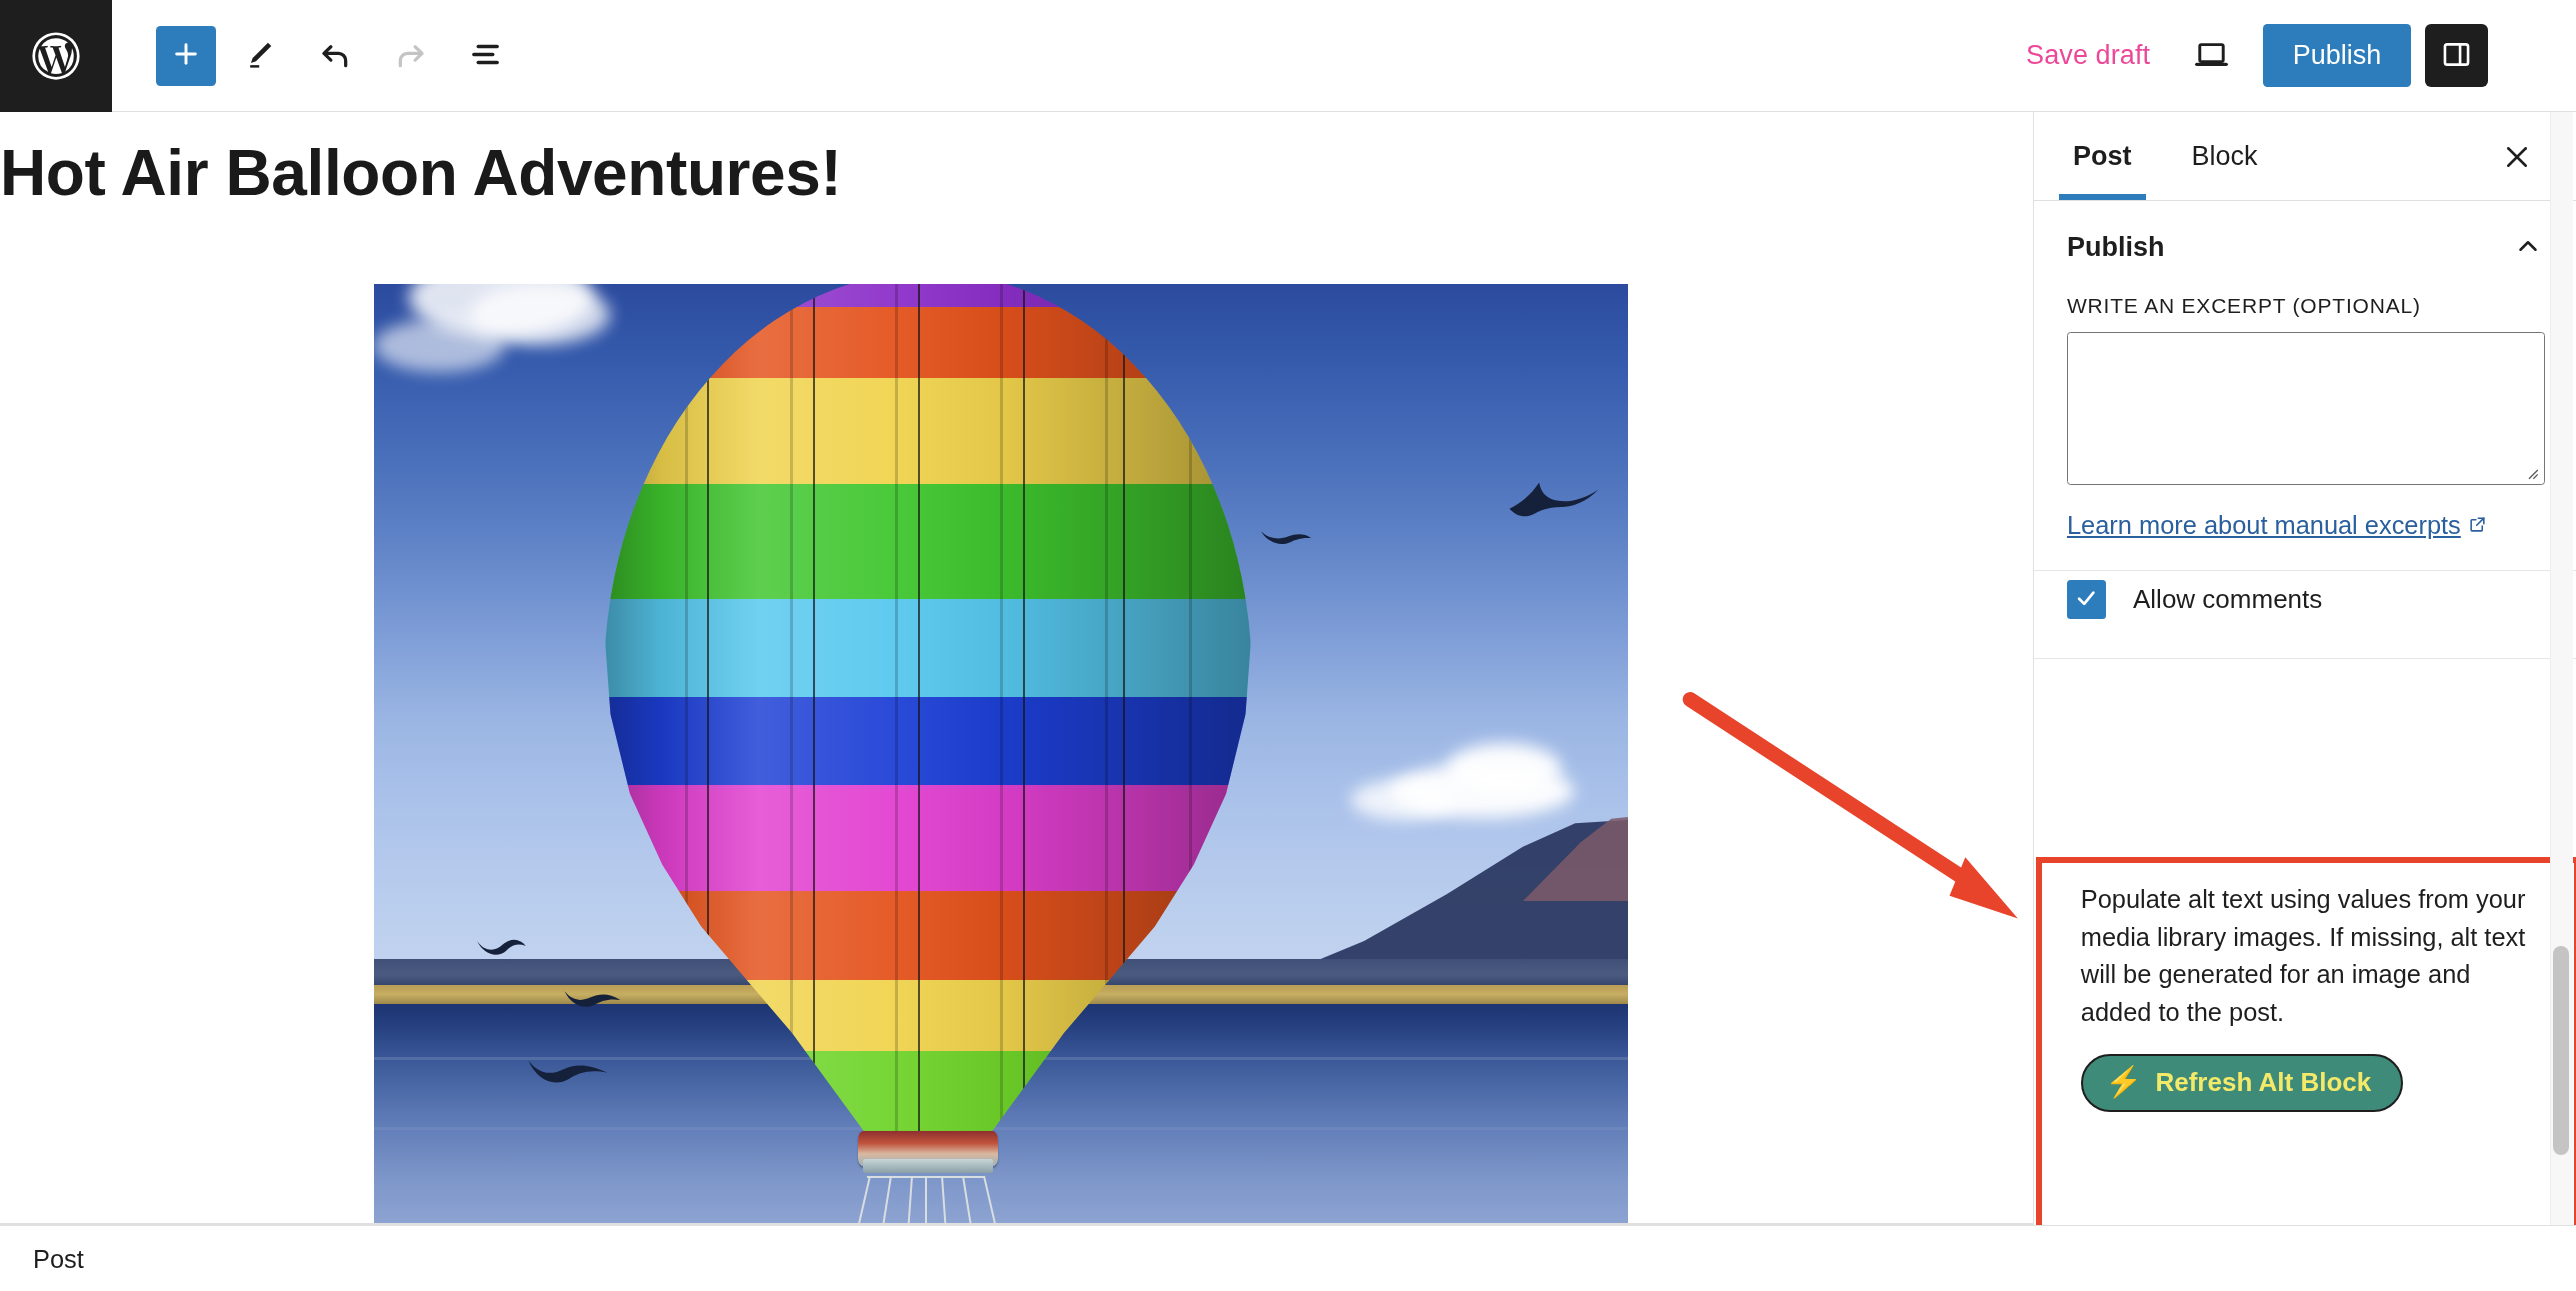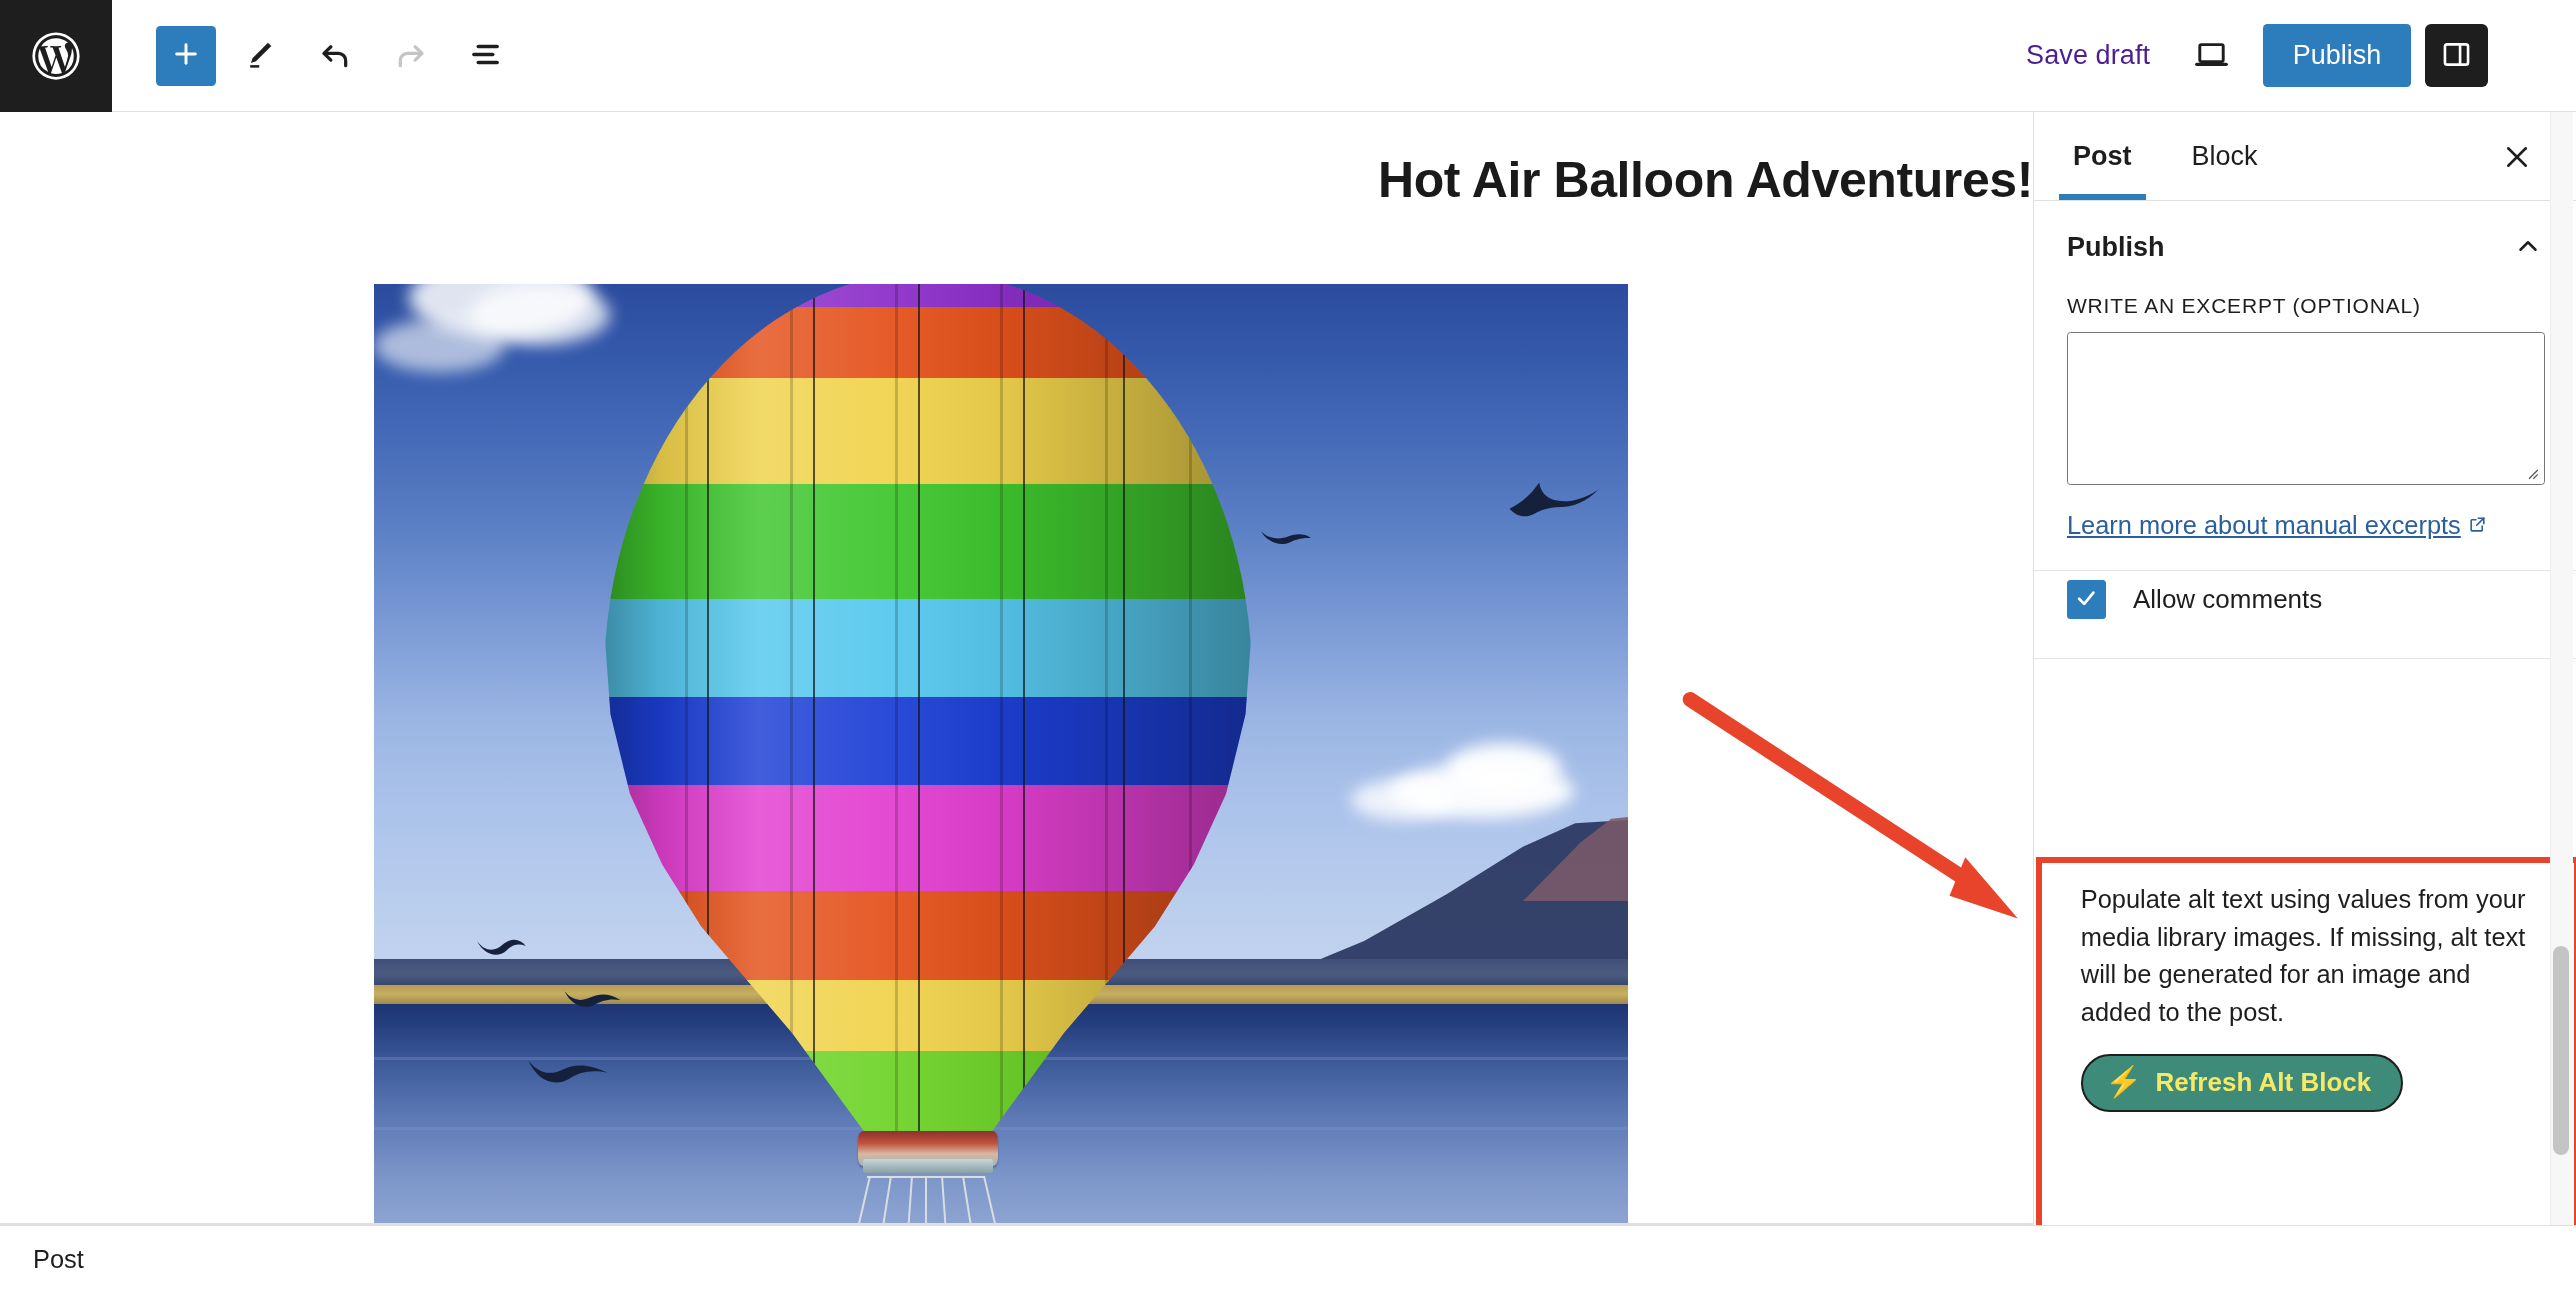--- a/index.html
+++ b/index.html
@@ -39,21 +39,21 @@
   }
   .tool-btn.primary { background: #2d7cbb; width: 60px; height: 60px; border-radius: 4.4px; }
 
   .header-spacer { flex: 1 1 auto; }
 
   .header-right-tools {
     display: flex; align-items: center; gap: 3.5px;
     padding-right: 26px;
   }
   .save-draft {
-    color: #4c1d95; font-size: 27px; font-weight: 400;
+    color: #ec4899; font-size: 27px; font-weight: 400;
     padding: 0 24.5px; cursor: pointer; white-space: nowrap;
     letter-spacing: 0.1px;
   }
   .icon-btn {
     width: 67px; height: 67px;
     display: flex; align-items: center; justify-content: center;
     border-radius: 4.4px; cursor: pointer; background: transparent;
   }
   .publish-btn {
     background: #2d7cbb; color: #fff;
@@ -73,22 +73,22 @@
   }
   .kebab-dot { width: 6.1px; height: 6.1px; background: #1e1e1e; border-radius: 50%; margin: 3.1px 0; }
 
   
   .canvas {
     position: absolute; top: 112px; left: 0;
     width: 2033px; height: 1113px;
     background: #ffffff; overflow: hidden;
   }
   .post-title {
-    font-size: 50px; font-weight: 700; color: #1a1a1a;
-    text-align: right; margin-top: 40px;
+    font-size: 64px; font-weight: 700; color: #1a1a1a;
+    text-align: left; margin-top: 25px;
     letter-spacing: -0.4px; line-height: 1.15;
     font-family: "Liberation Sans", sans-serif;
   }
 
   
   .photo-wrap {
     position: absolute; left: 374px; top: 172px;
     width: 1254px; height: 942px; overflow: hidden;
   }
   .photo {

